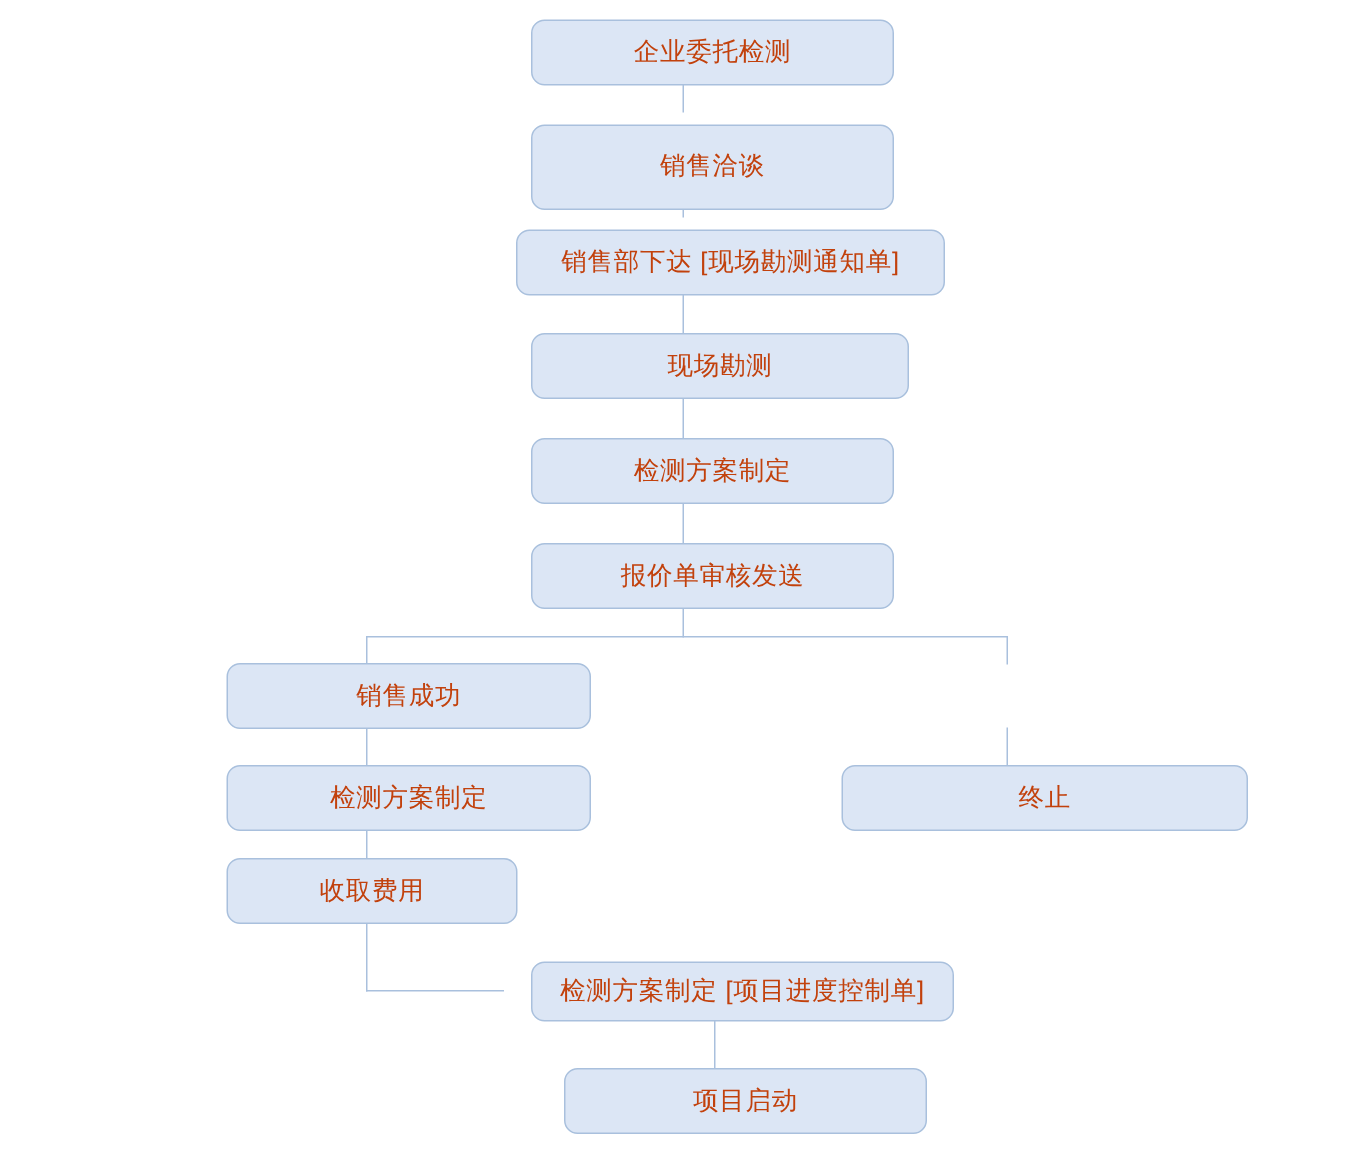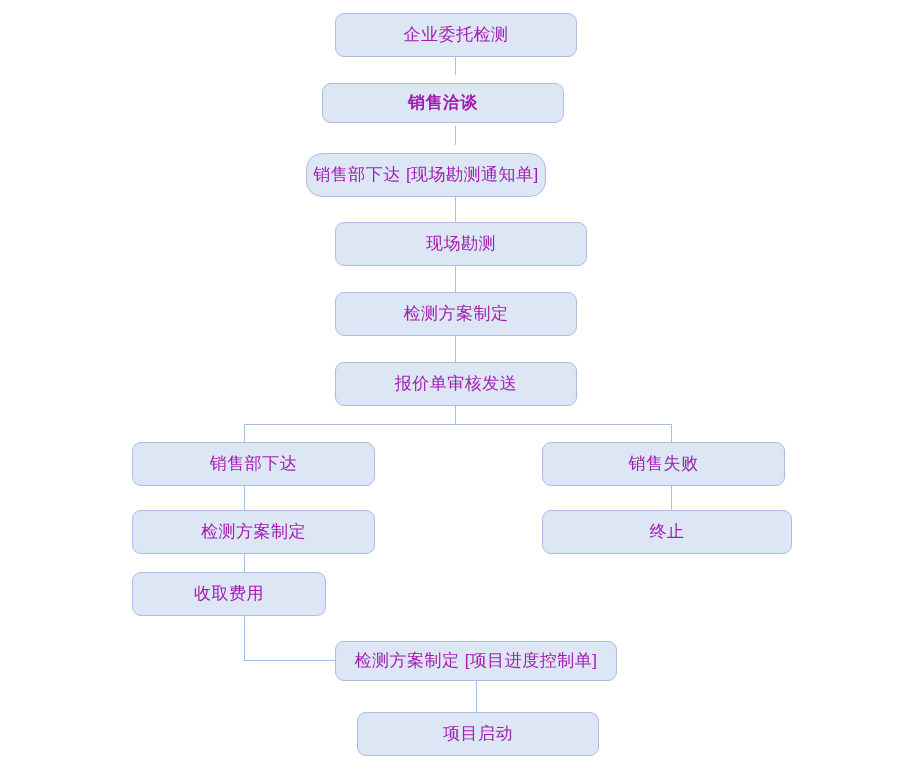--- a/index.html
+++ b/index.html
@@ -21,27 +21,28 @@
   }
   .node {
     position: absolute;
     box-sizing: border-box;
     background: #dce6f5;
     border: 1px solid #a9c0dd;
     border-radius: 9px;
     display: flex;
     align-items: center;
     justify-content: center;
-    color: #a21caf;
+    color: #c2410c;
     font-size: 17px;
     line-height: 1.2;
     letter-spacing: 0.5px;
     white-space: nowrap;
     text-align: center;
     z-index: 2;
+    margin-left: 19px;
   }
   .connector {
     position: absolute;
     z-index: 1;
   }
   .v-line {
     width: 1px;
     background: #a9c0dd;
   }
   .h-line {
@@ -69,37 +70,36 @@
   <div class="connector v-line" style="left:671px; top:485px; height:26px;"></div>
   <div class="connector v-line" style="left:244px; top:553px; height:20px;"></div>
 
   <div class="connector v-line" style="left:244px; top:615px; height:46px;"></div>
   <div class="connector h-line" style="left:244px; top:660px; width:92px;"></div>
 
   <div class="connector v-line" style="left:476px; top:680px; height:33px;"></div>
 
   <div class="node" style="left:335px; top:13px; width:242px; height:44px;">企业委托检测</div>
 
-  <div class="node" style="left:322px; top:83px; width:242px; height:40px;font-weight:bold;">销售洽谈</div>
+  <div class="node" style="left:335px; top:83px; width:242px; height:57px;">销售洽谈</div>
 
-  <div class="node" style="left:306px; top:153px; width:240px; height:44px;border-radius:16px;">销售部下达 [现场勘测通知单]</div>
+  <div class="node" style="left:325px; top:153px; width:286px; height:44px;">销售部下达 [现场勘测通知单]</div>
 
   <div class="node" style="left:335px; top:222px; width:252px; height:44px;">现场勘测</div>
 
   <div class="node" style="left:335px; top:292px; width:242px; height:44px;">检测方案制定</div>
 
   <div class="node" style="left:335px; top:362px; width:242px; height:44px;">报价单审核发送</div>
 
-  <div class="node" style="left:132px; top:442px; width:243px; height:44px;">销售部下达</div>
+  <div class="node" style="left:132px; top:442px; width:243px; height:44px;">销售成功</div>
 
-  <div class="node" style="left:542px; top:442px; width:243px; height:44px;">销售失败</div>
 
   <div class="node" style="left:132px; top:510px; width:243px; height:44px;">检测方案制定</div>
 
-  <div class="node" style="left:542px; top:510px; width:250px; height:44px;text-align:center;">终止</div>
+  <div class="node" style="left:542px; top:510px; width:271px; height:44px;text-align:center;">终止</div>
 
   <div class="node" style="left:132px; top:572px; width:194px; height:44px;">收取费用</div>
 
   <div class="node" style="left:335px; top:641px; width:282px; height:40px;">检测方案制定 [项目进度控制单]</div>
 
   <div class="node" style="left:357px; top:712px; width:242px; height:44px;">项目启动</div>
 
 </div>
 
 </body></html>

